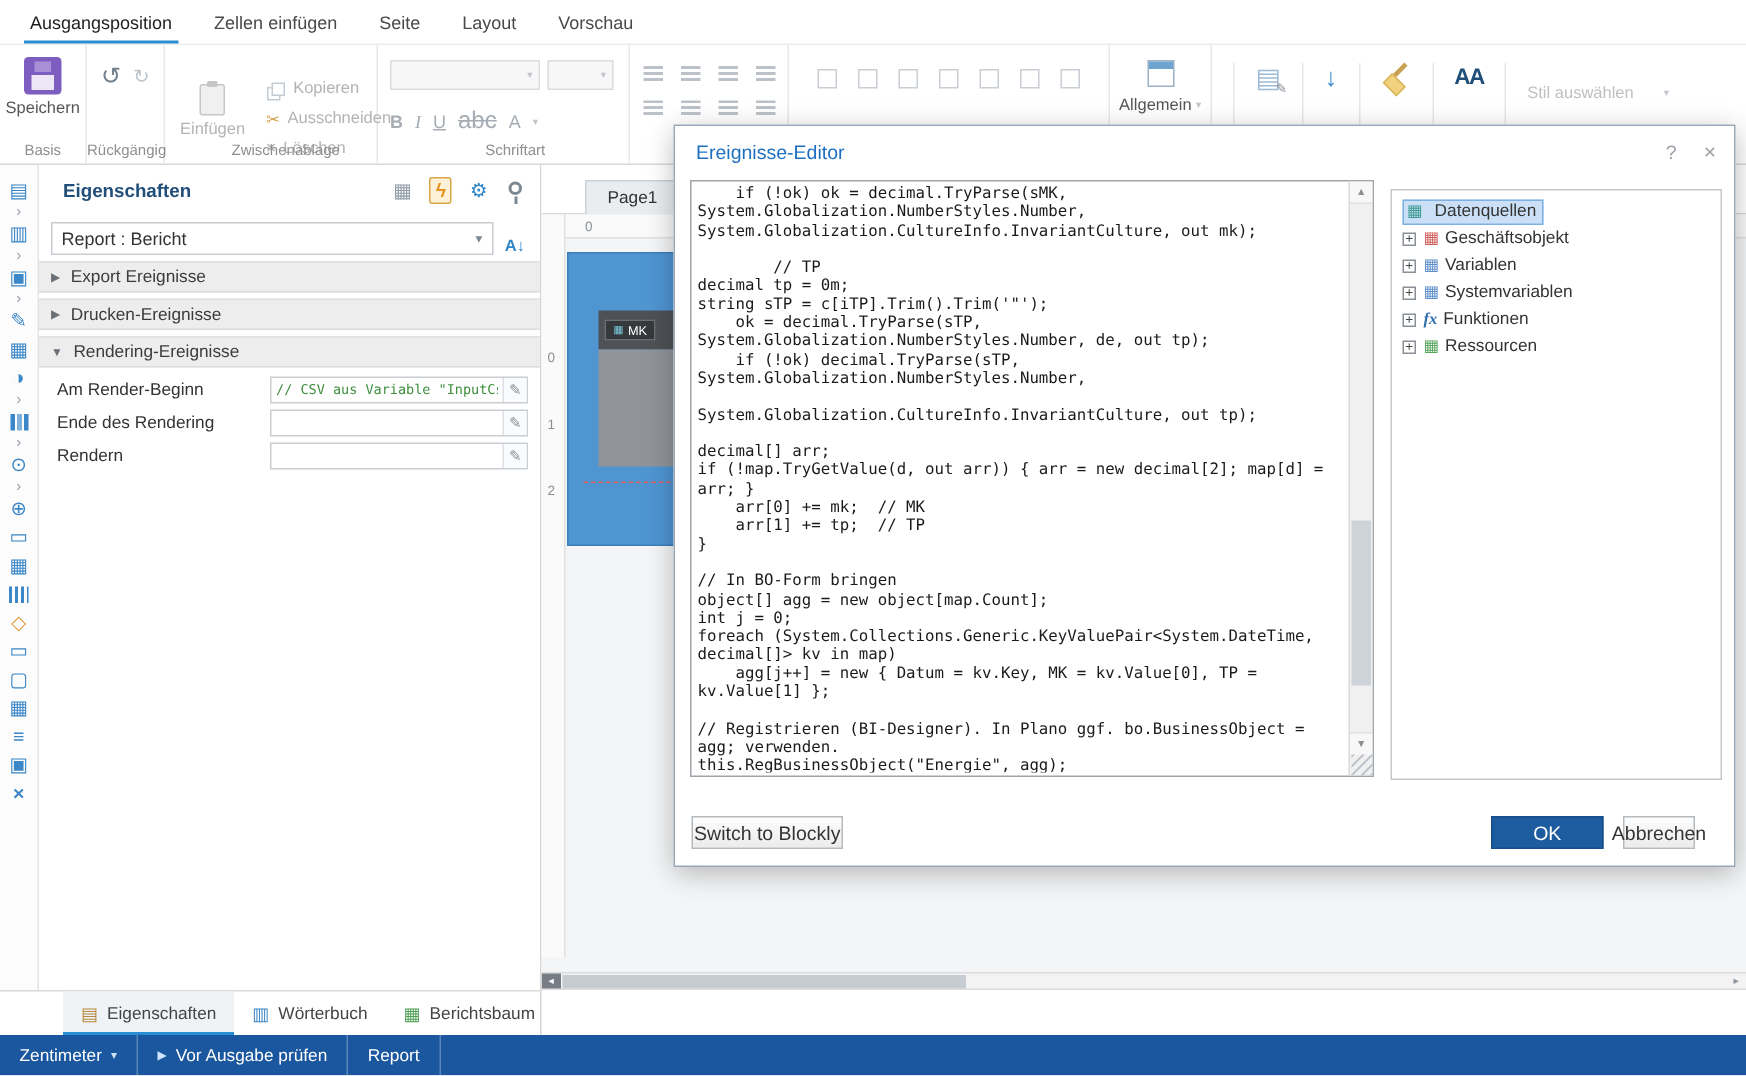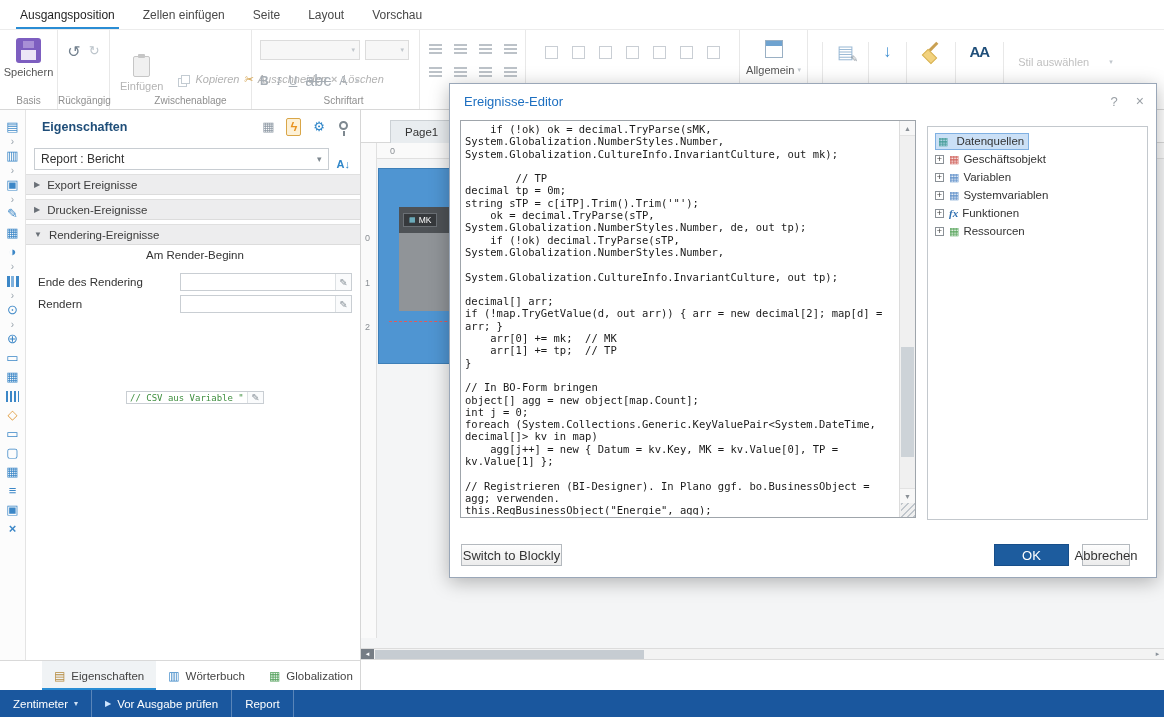--- a/index.html
+++ b/index.html
@@ -18,21 +18,21 @@
   .glabel { position:absolute; bottom:3px; width:100%; text-align:center; font-size:10px; color:#8f8f8f; white-space:nowrap; }
   .bigbtn { display:flex; flex-direction:column; align-items:center; margin-top:8px; gap:3px; font-size:11px; color:#555; }
   .bigbtn.disabled { color:#b4b4b4; }
   .floppy { width:25px; height:25px; background:#7d5ec0; border-radius:3px; position:relative; }
   .floppy::before { content:""; position:absolute; left:5px; top:12px; width:15px; height:10px; background:#ece6f6; }
   .floppy::after { content:""; position:absolute; left:7px; top:3px; width:11px; height:7px; background:#a88fd6; }
   .undo-ic { font-size:16px; color:#72808e; line-height:16px; }
   .redo-ic { font-size:13px; color:#bcc4cb; line-height:14px; }
   .clipboard { width:17px; height:21px; background:#f0f0f0; border:1px solid #c6c6c6; border-radius:2px; position:relative; }
   .clipboard::before { content:""; position:absolute; left:4px; top:-3px; width:7px; height:4px; background:#c6c6c6; border-radius:1px; }
-  .smallcol { display:flex; flex-direction:row; justify-content:flex-start; margin-top:19px; gap:4px;font-style:italic; }
+  .smallcol { display:flex; flex-direction:column; justify-content:flex-start; margin-top:19px; gap:4px; }
   .smallbtn { display:flex; align-items:center; gap:5px; font-size:11px; color:#b2b2b2; height:16px; }
   .ic-copy { width:9px; height:9px; border:1px solid #c3cbd2; background:#fff; box-shadow:-3px 3px 0 -1px #fff, -3px 3px 0 0 #c3cbd2; margin-left:4px; }
   .cut-ic { font-size:11px; color:#d4a24c; }
   .del-ic { font-size:11px; font-weight:bold; color:#bdbdbd; }
   .fontrow { display:flex; gap:5px; margin-top:10px; }
   .combo-s { height:20px; border:1px solid #dcdcdc; background:#f7f7f7; display:flex; align-items:center; justify-content:flex-end; padding:0 4px; color:#c4c4c4; font-size:9px; }
   .fbtns { display:flex; align-items:center; gap:8px; margin-top:12px; color:#a6adb4; font-size:12px; }
   .fbtns .b { font-weight:bold; }
   .fbtns .i { font-style:italic; font-family:"Liberation Serif", serif; }
   .fbtns .u { text-decoration:underline; }
@@ -327,21 +327,21 @@
     </div>
     <div class="sectionbar">
       <span class="tri">▶</span>
       <span>Drucken-Ereignisse</span>
     </div>
     <div class="sectionbar">
       <span class="tri">▼</span>
       <span>Rendering-Ereignisse</span>
     </div>
 
-    <div class="proprow" style="margin-top:4px;flex-direction:column;">
+    <div class="proprow" style="margin-top:4px;">
       <span class="plabel">Am Render-Beginn</span>
       <div class="field">
         <input class="code-val" value="// CSV aus Variable &quot;InputCsv" style="">
         <span class="pencil">✎</span>
       </div>
     </div>
     <div class="proprow">
       <span class="plabel">Ende des Rendering</span>
       <div class="field">
         <input value="" style="">
@@ -391,21 +391,21 @@
     <div class="ptab active">
       <span class="tico c1">▤</span>
       <span>Eigenschaften</span>
     </div>
     <div class="ptab">
       <span class="tico c2">▥</span>
       <span>Wörterbuch</span>
     </div>
     <div class="ptab">
       <span class="tico c3">▦</span>
-      <span>Globalization</span>
+      <span>Berichtsbaum</span>
     </div>
   </div>
 
   <div class="statusbar">
     <div class="sbitem">
       <span>Zentimeter</span>
       <span class="sarr">▾</span>
     </div>
     <div class="sbitem">
       <span class="splay">▶</span>

